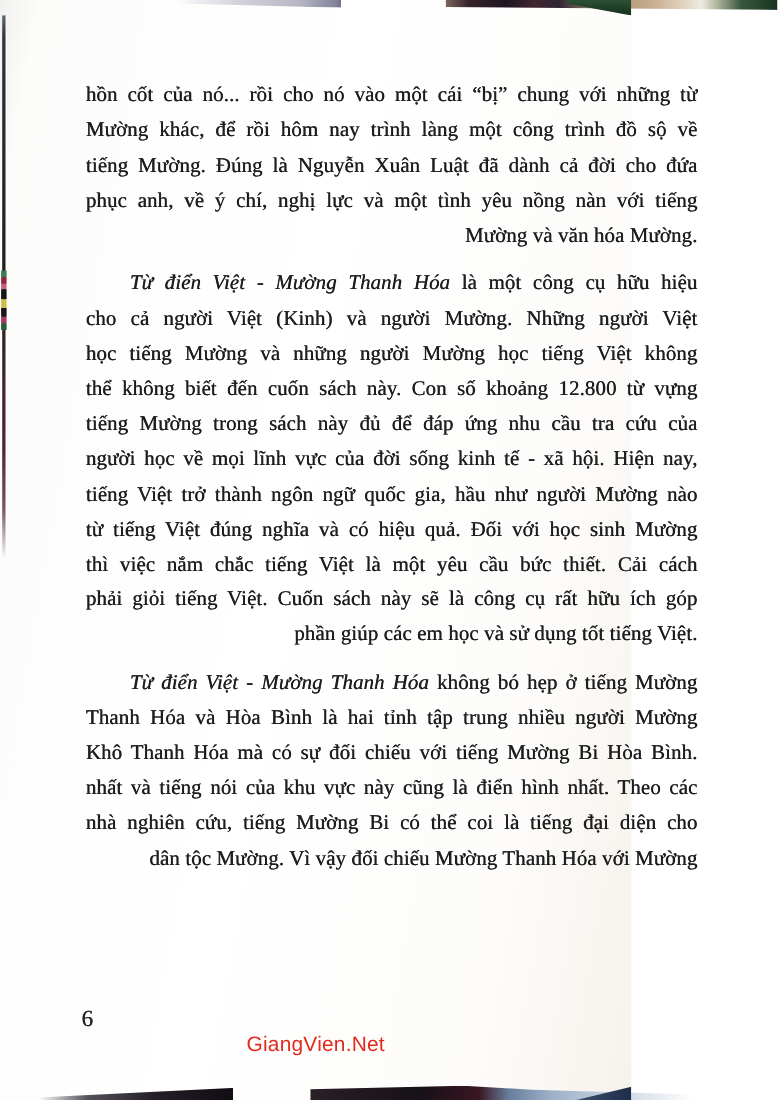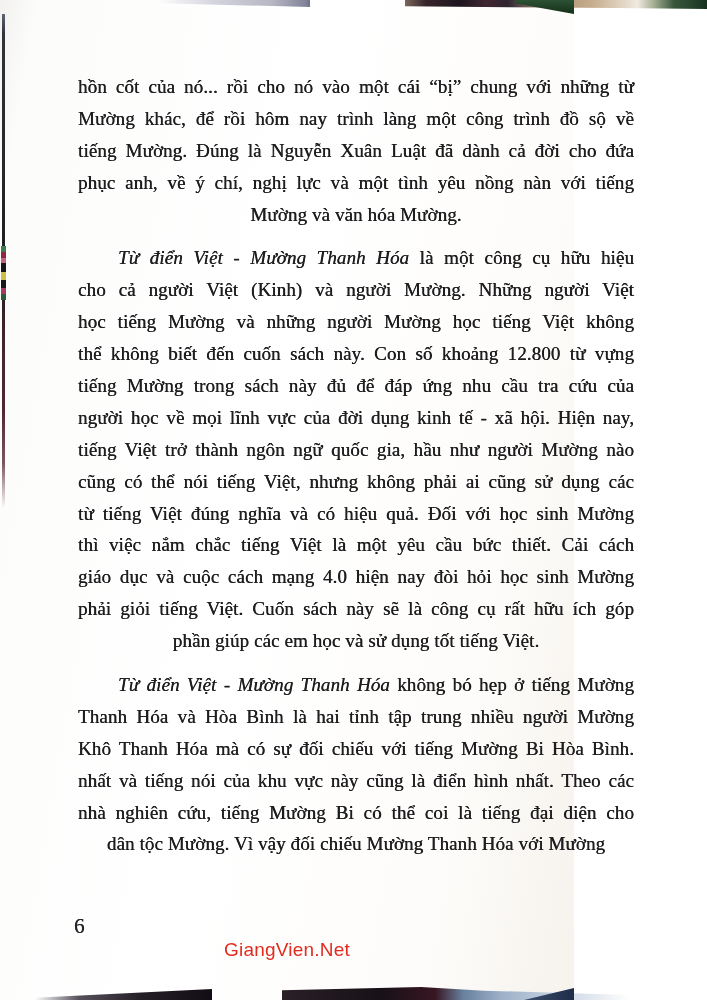--- a/index.html
+++ b/index.html
@@ -82,21 +82,21 @@
     left: 78px; top: 71px; width: 556px;
     font-size: 19px;
     color: #1e1d1f;
     letter-spacing: 0.1px;
     text-shadow: 0.3px 0 0 currentColor;
   }
   .para + .para { margin-top: 12px; }
   .line {
     height: 31.9px;
     line-height: 31.9px;
-    text-align: center;
+    text-align: right;
     box-sizing: border-box;
   }
   .line.just { text-align: justify; text-align-last: justify; }
   .line.indent { padding-left: 40px; }
   .line i { font-style: italic; }
 
   .page-number {
     position: absolute;
     left: 74px; top: 914px;
     font-size: 21px;
@@ -143,26 +143,24 @@
         <div class="line just">tiếng Mường. Đúng là Nguyễn Xuân Luật đã dành cả đời cho đứa</div>
         <div class="line just">phục anh, về ý chí, nghị lực và một tình yêu nồng nàn với tiếng</div>
         <div class="line">Mường và văn hóa Mường.</div>
       </div>
       <div class="para">
         <div class="line just indent"><i>Từ điển Việt - Mường Thanh Hóa</i> là một công cụ hữu hiệu</div>
         <div class="line just">cho cả người Việt (Kinh) và người Mường. Những người Việt</div>
         <div class="line just">học tiếng Mường và những người Mường học tiếng Việt không</div>
         <div class="line just">thể không biết đến cuốn sách này. Con số khoảng 12.800 từ vựng</div>
         <div class="line just">tiếng Mường trong sách này đủ để đáp ứng nhu cầu tra cứu của</div>
-        <div class="line just">người học về mọi lĩnh vực của đời dụng kinh tế - xã hội. Hiện nay,</div>
+        <div class="line just">người học về mọi lĩnh vực của đời sống kinh tế - xã hội. Hiện nay,</div>
         <div class="line just">tiếng Việt trở thành ngôn ngữ quốc gia, hầu như người Mường nào</div>
-        <div class="line just">cũng có thể nói tiếng Việt, nhưng không phải ai cũng sử dụng các</div>
         <div class="line just">từ tiếng Việt đúng nghĩa và có hiệu quả. Đối với học sinh Mường</div>
         <div class="line just">thì việc nắm chắc tiếng Việt là một yêu cầu bức thiết. Cải cách</div>
-        <div class="line just">giáo dục và cuộc cách mạng 4.0 hiện nay đòi hỏi học sinh Mường</div>
         <div class="line just">phải giỏi tiếng Việt. Cuốn sách này sẽ là công cụ rất hữu ích góp</div>
         <div class="line">phần giúp các em học và sử dụng tốt tiếng Việt.</div>
       </div>
       <div class="para">
         <div class="line just indent"><i>Từ điển Việt - Mường Thanh Hóa</i> không bó hẹp ở tiếng Mường</div>
         <div class="line just">Thanh Hóa và Hòa Bình là hai tỉnh tập trung nhiều người Mường</div>
         <div class="line just">Khô Thanh Hóa mà có sự đối chiếu với tiếng Mường Bi Hòa Bình.</div>
         <div class="line just">nhất và tiếng nói của khu vực này cũng là điển hình nhất. Theo các</div>
         <div class="line just">nhà nghiên cứu, tiếng Mường Bi có thể coi là tiếng đại diện cho</div>
         <div class="line">dân tộc Mường. Vì vậy đối chiếu Mường Thanh Hóa với Mường</div>

